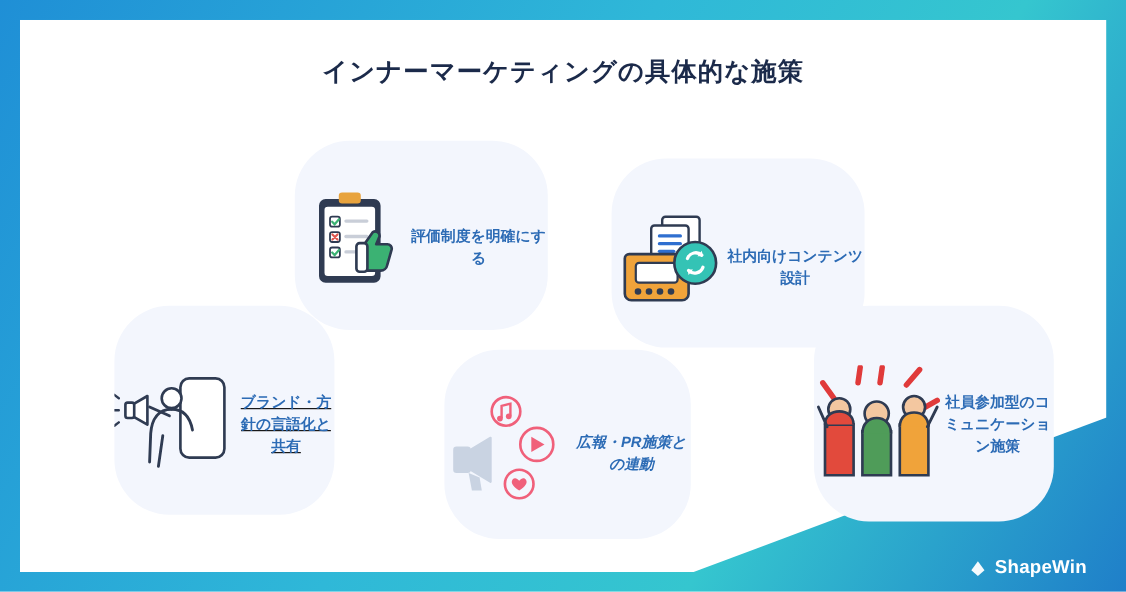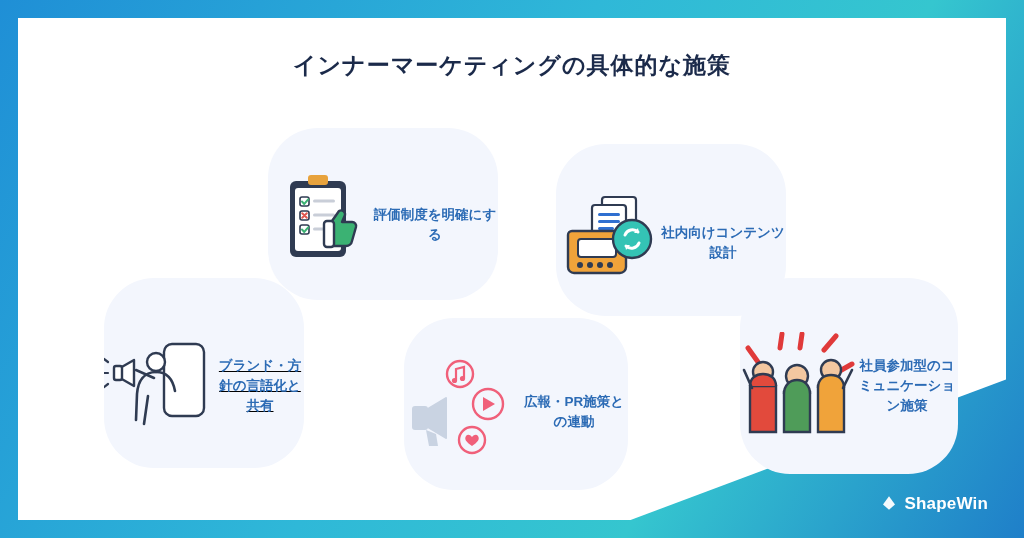--- a/index.html
+++ b/index.html
@@ -72,32 +72,33 @@
     padding-top: 26px;
   }
   #node-2 {
     left: 104px; top: 278px; width: 200px; height: 190px;
     padding-top: 26px;
     text-decoration: underline;
   }
   #node-3 {
     left: 404px; top: 318px; width: 224px; height: 172px;
     padding-top: 16px;
+    font-style: italic;
   }
   #node-4 {
     left: 740px; top: 278px; width: 218px; height: 196px;
     padding-top: 20px;
     justify-content: center;
   }
   #logo {
     position: absolute;
     right: 36px;
-    bottom: 24px;
+    bottom: 12px;
     display: flex;
-    align-items: flex-start;
+    align-items: flex-end;
     gap: 6px;
   }
   #logo .mark {
     width: 18px; height: 18px;
   }
   #logo .word {
     color: #ffffff;
     font-size: 17px;
     font-weight: bold;
     letter-spacing: 0.2px;

